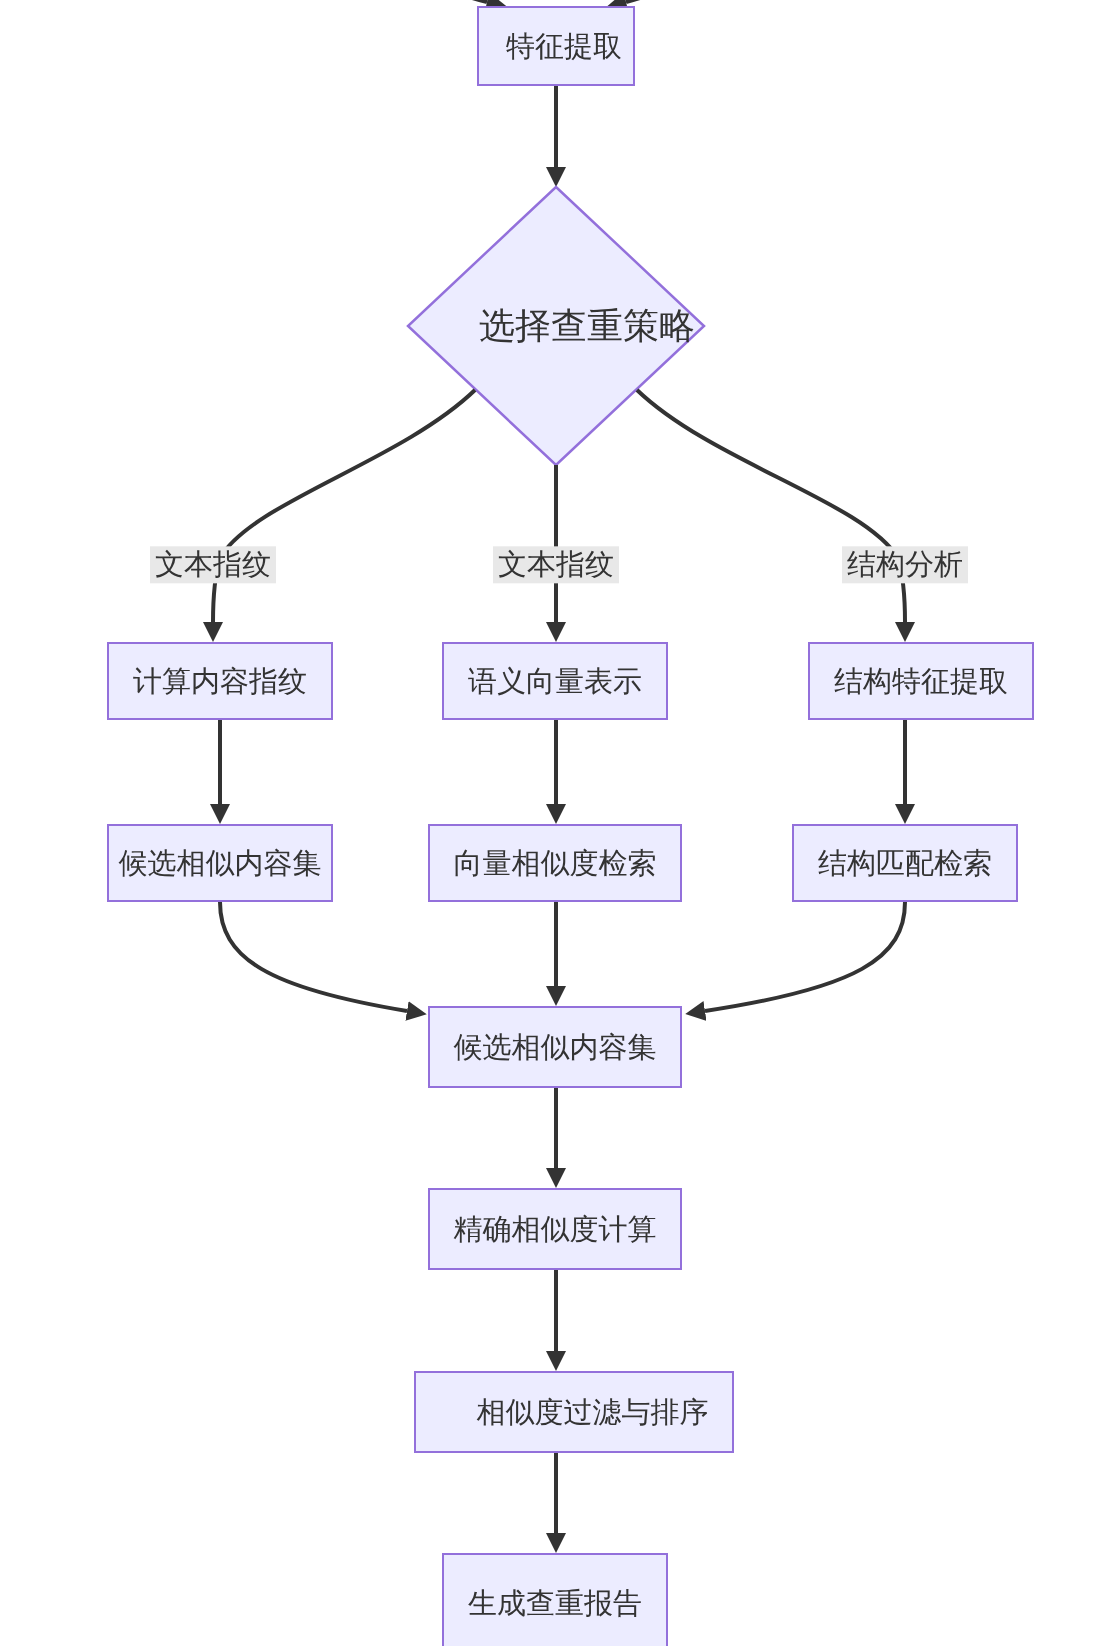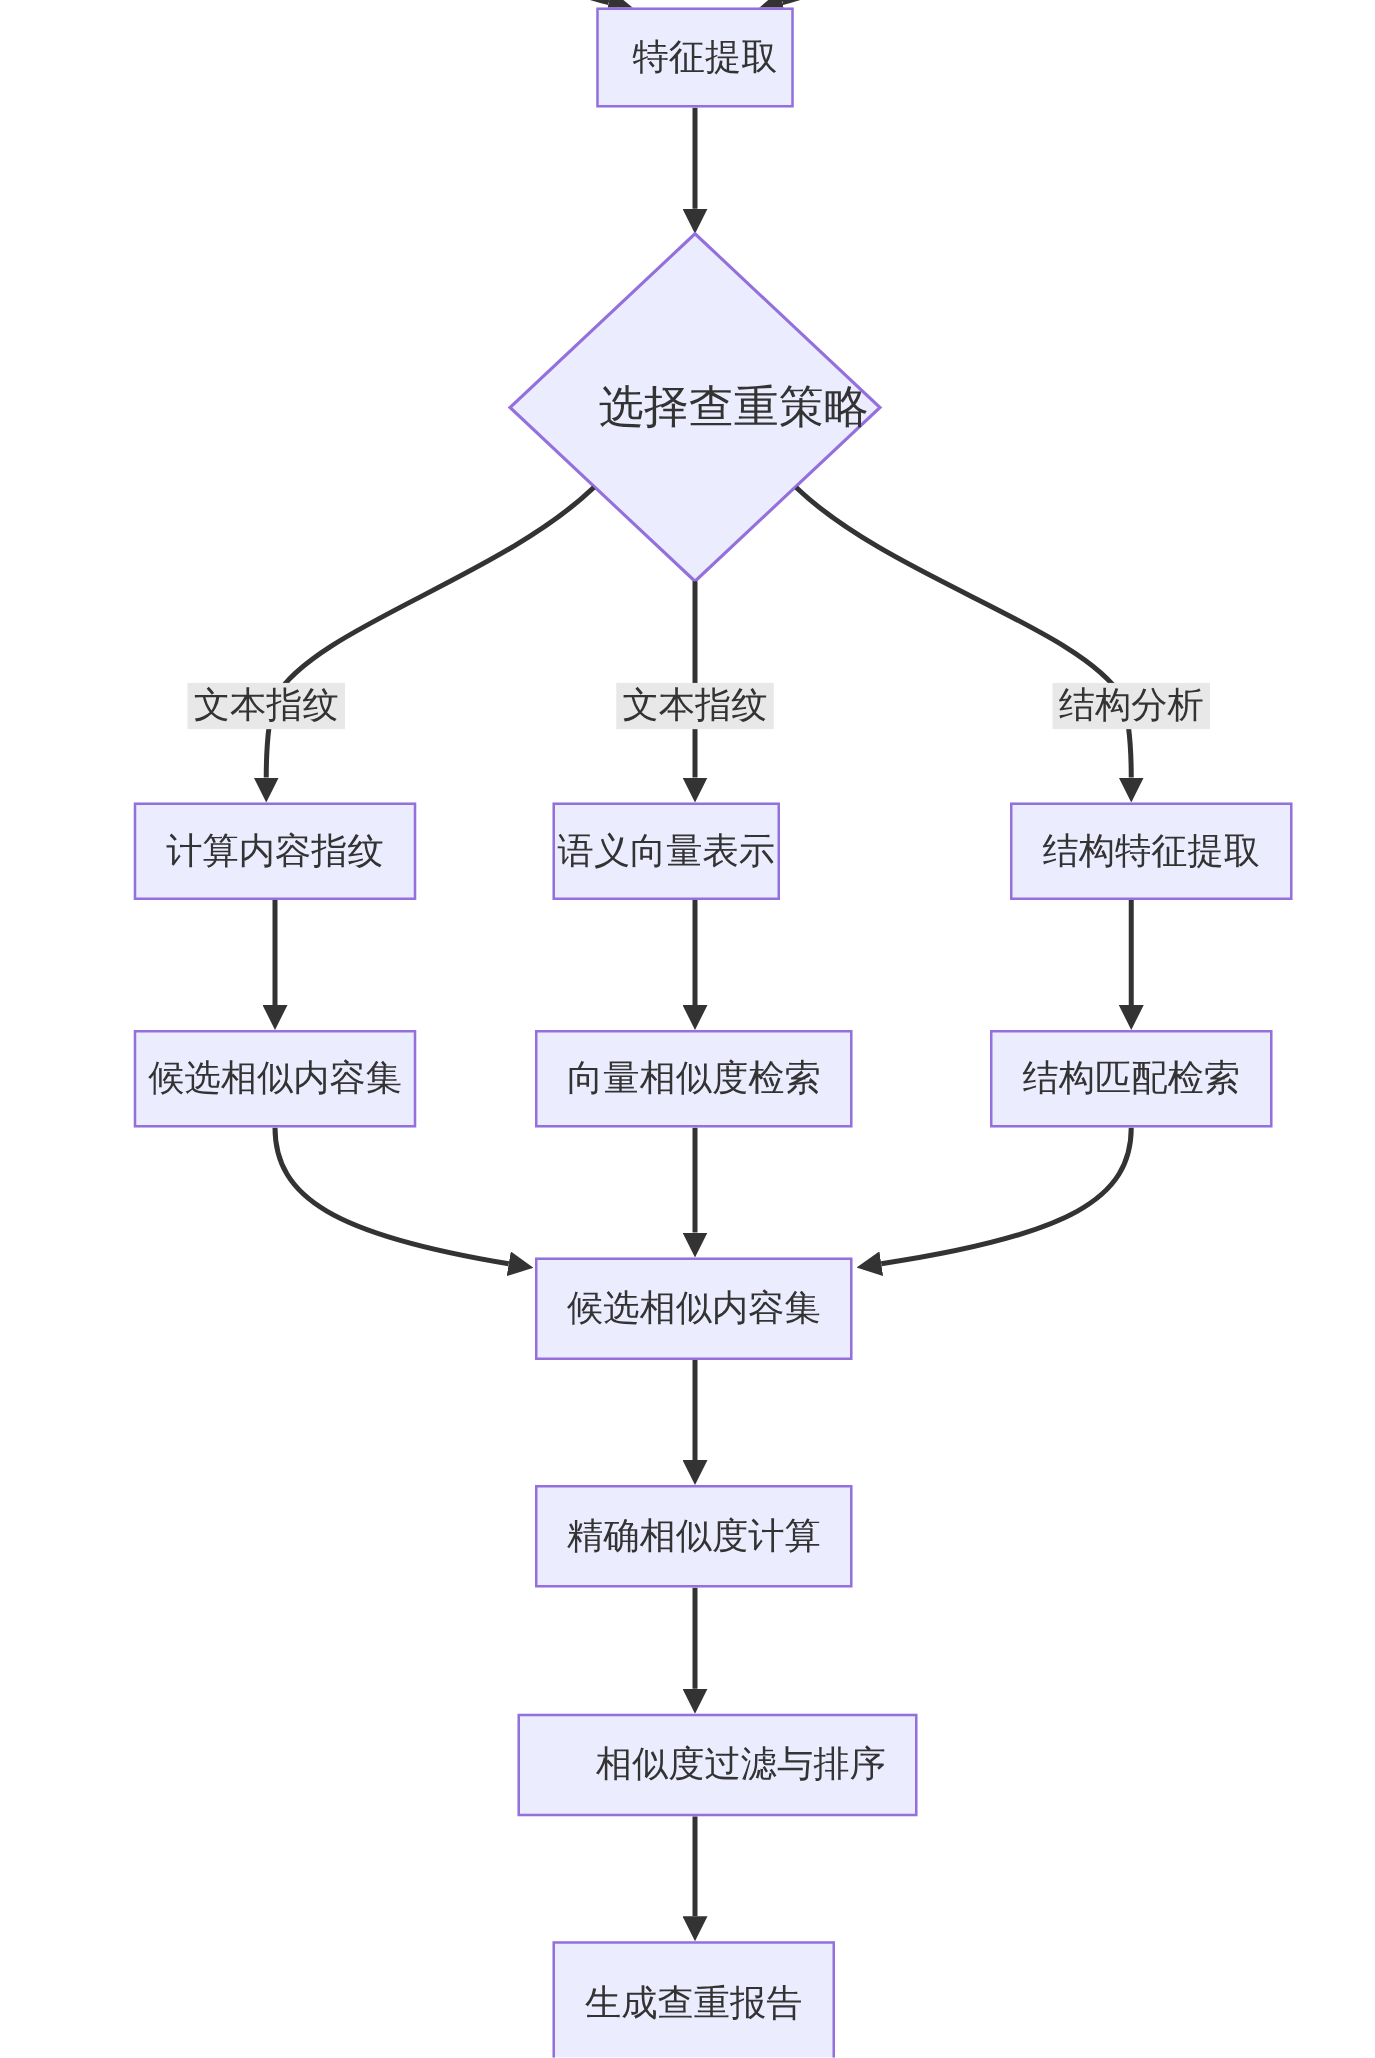--- a/index.html
+++ b/index.html
@@ -101,21 +101,21 @@
     <path class="edge" d="M 556,1088 L 556,1168" marker-end="url(#arrowhead)"></path>
     <path class="edge" d="M 556,1270 L 556,1351" marker-end="url(#arrowhead)"></path>
     <path class="edge" d="M 556,1453 L 556,1533" marker-end="url(#arrowhead)"></path>
   </svg>
 
   <div class="node" style="left:477px; top:6px; width:158px; height:80px;padding-left:16px;">特征提取</div>
 
   <div class="diamond-label" style="left:556px; top:326px;">选择查重策略</div>
 
   <div class="node" style="left:107px; top:642px; width:226px; height:78px;">计算内容指纹</div>
-  <div class="node" style="left:442px; top:642px; width:182px; height:78px;">语义向量表示</div>
+  <div class="node" style="left:442px; top:642px; width:226px; height:78px;">语义向量表示</div>
   <div class="node" style="left:792px; top:642px; width:226px; height:78px;margin-left:16px;">结构特征提取</div>
 
   <div class="node" style="left:107px; top:824px; width:226px; height:78px;">候选相似内容集</div>
   <div class="node" style="left:428px; top:824px; width:254px; height:78px;">向量相似度检索</div>
   <div class="node" style="left:792px; top:824px; width:226px; height:78px;">结构匹配检索</div>
 
   <div class="node" style="left:428px; top:1188px; width:254px; height:82px;">精确相似度计算</div>
   <div class="node" style="left:428px; top:1006px; width:254px; height:82px;">候选相似内容集</div>
   <div class="node" style="left:414px; top:1371px; width:320px; height:82px;padding-left:37px;">相似度过滤与排序</div>
   <div class="node" style="left:442px; top:1553px; width:226px; height:100px;">生成查重报告</div>

